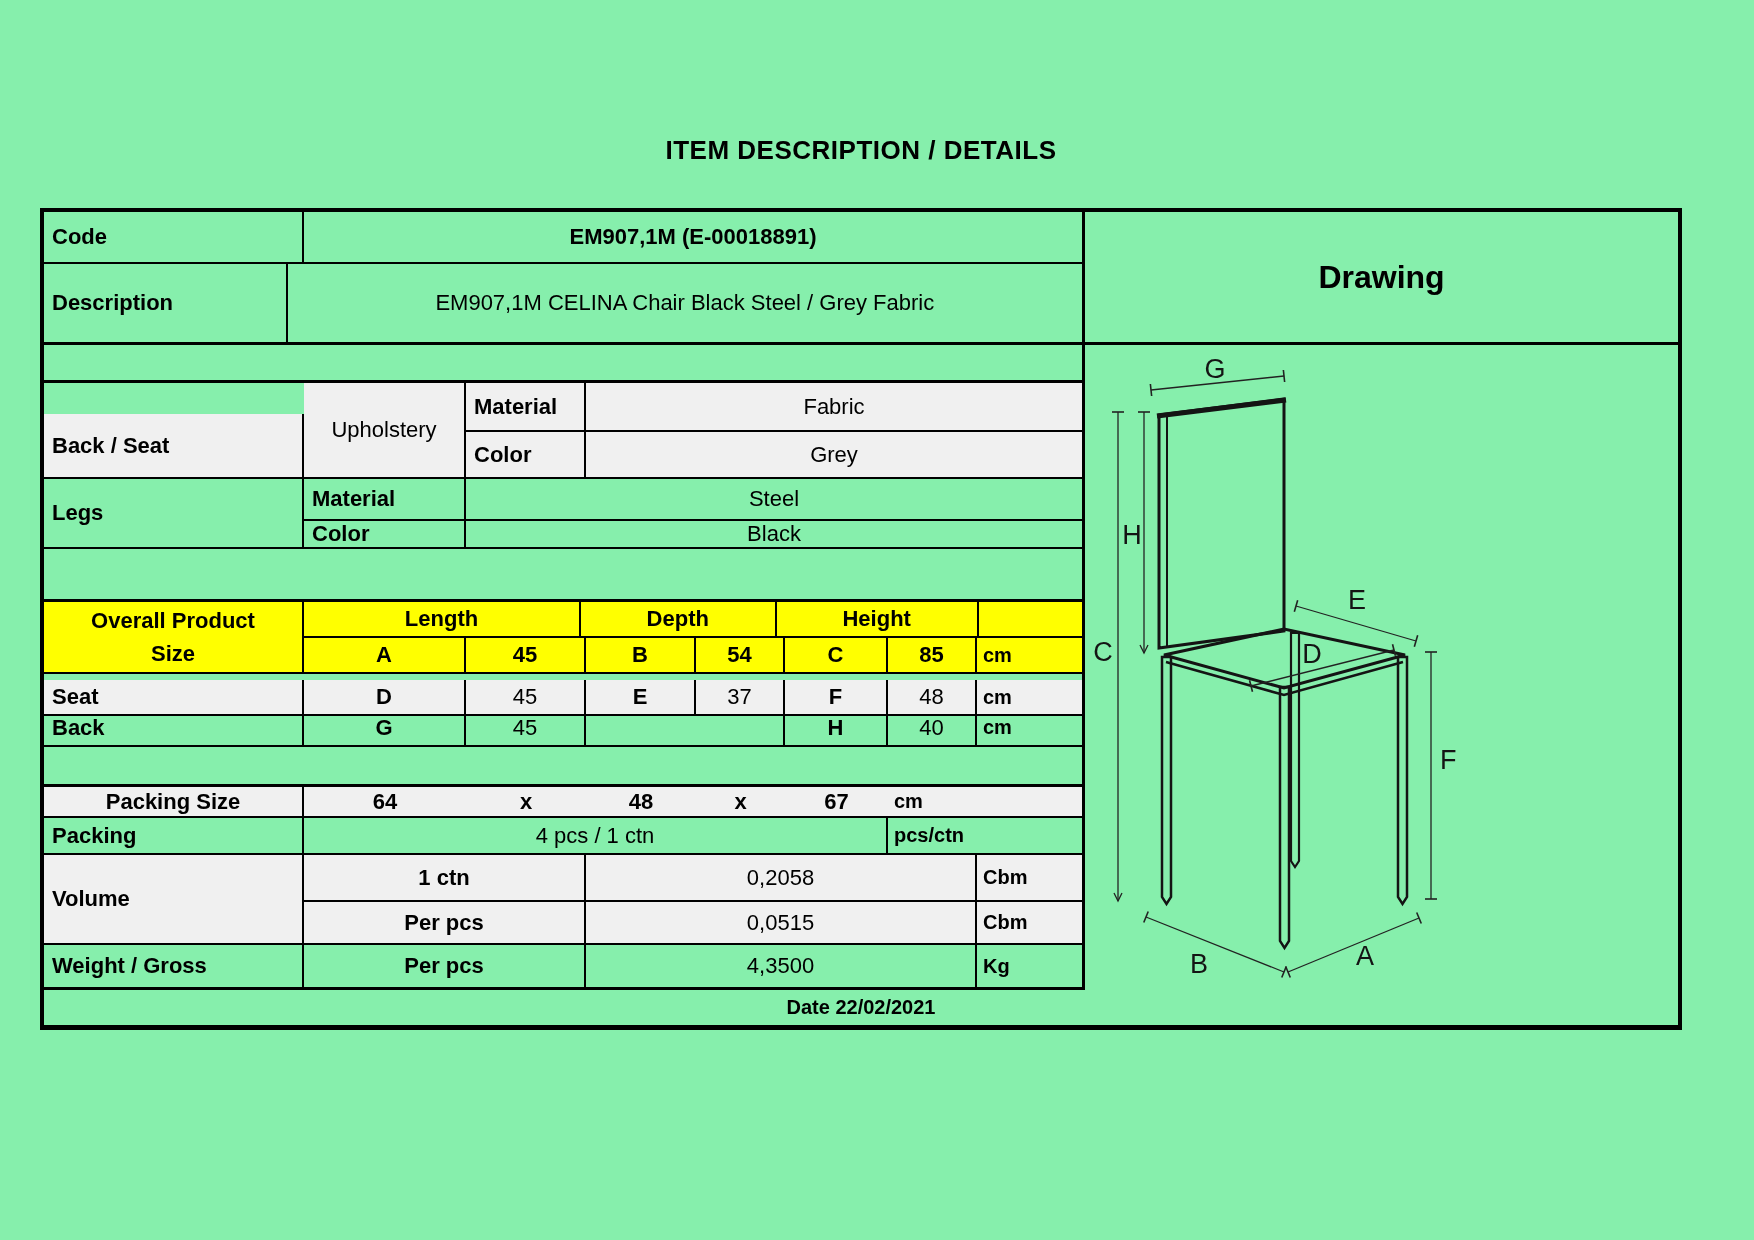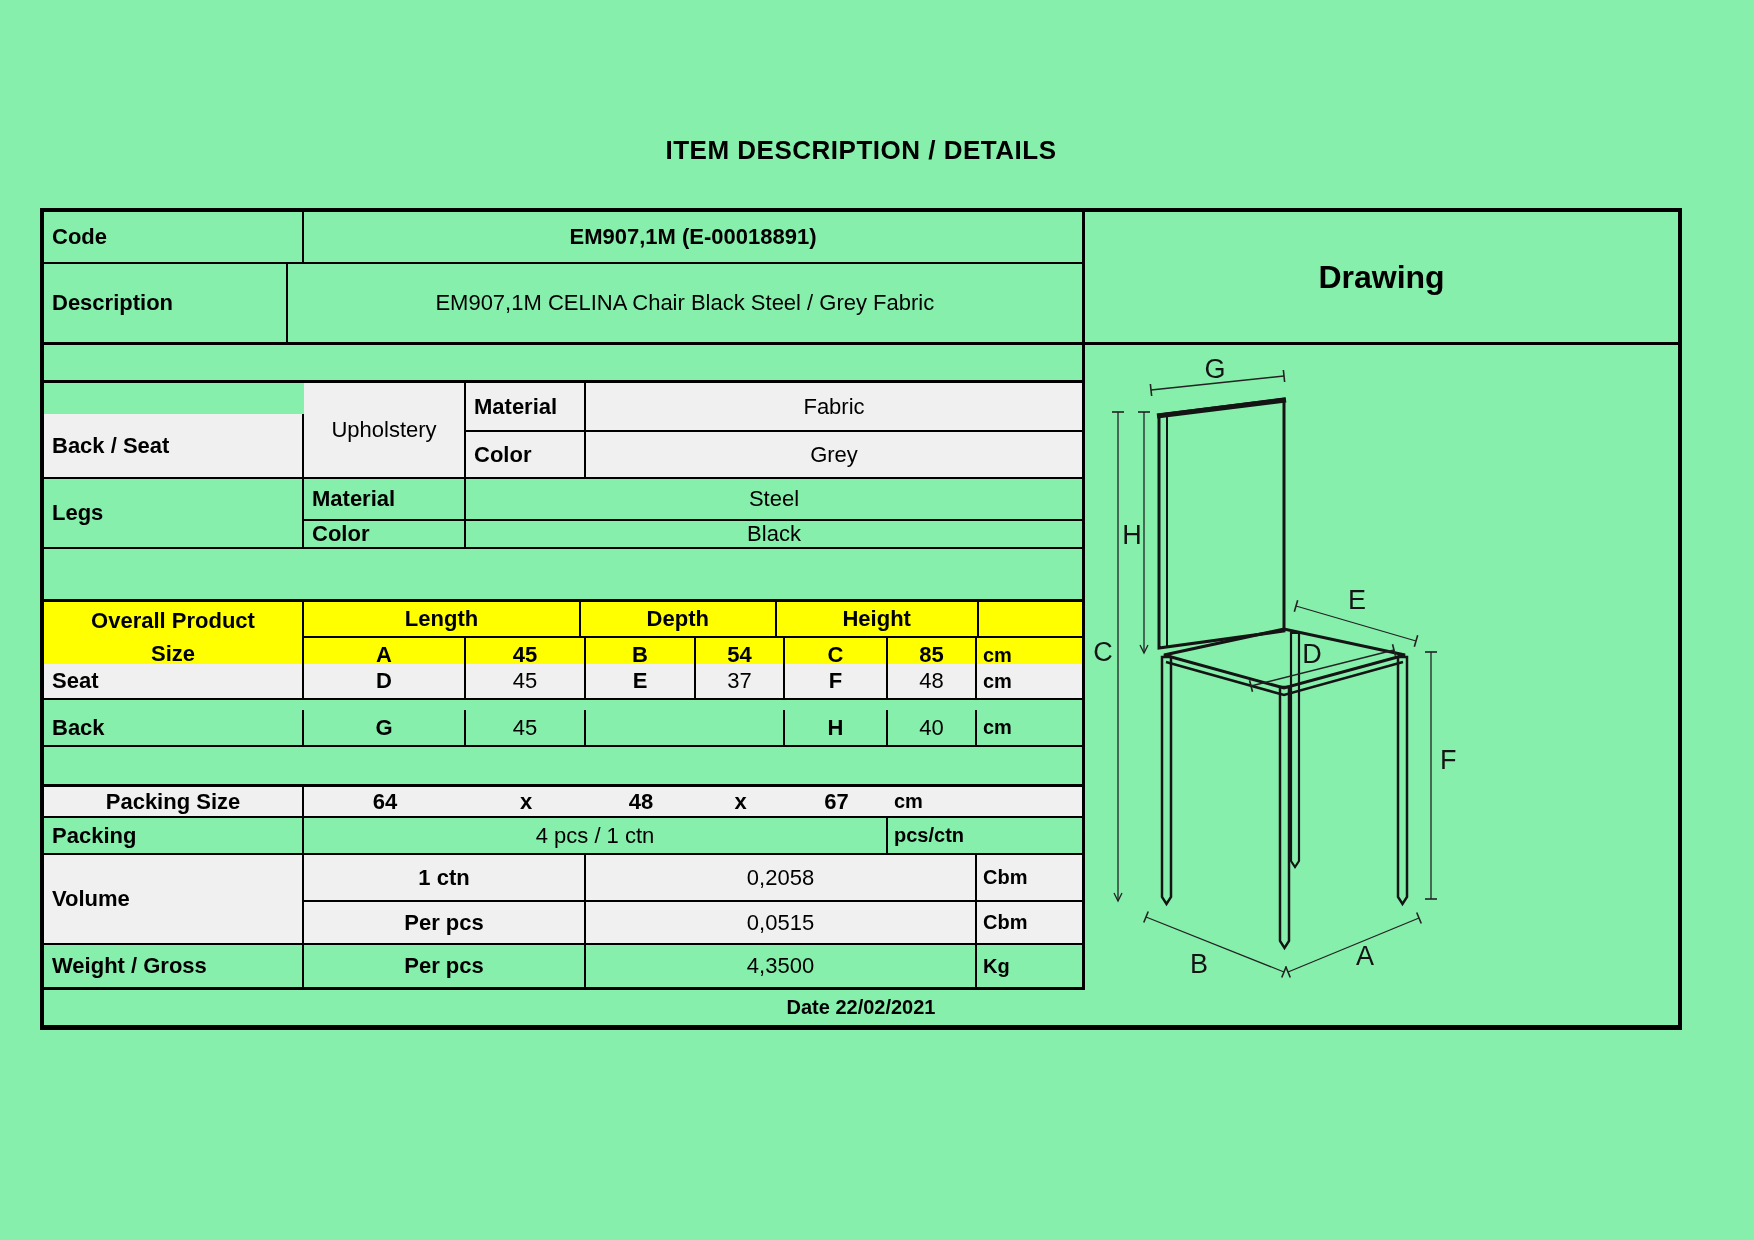--- a/index.html
+++ b/index.html
@@ -113,21 +113,21 @@
             <div class="c ctr b yel" style="width:120px;">45</div>
             <div class="c ctr b yel" style="width:110px;">B</div>
             <div class="c ctr b yel" style="width:89px;">54</div>
             <div class="c ctr b yel" style="width:103px;">C</div>
             <div class="c ctr b yel" style="width:89px;">85</div>
             <div class="c yel unit nb" style="width:105px;">cm</div>
           </div>
         </div>
       </div>
 
-      <div class="row" style="top:452px;height:36px;">
+      <div class="row" style="top:468px;height:36px;">
         <div class="c lft b grey" style="width:260px;">Seat</div>
         <div class="c ctr b grey" style="width:162px;">D</div>
         <div class="c ctr grey" style="width:120px;">45</div>
         <div class="c ctr b grey" style="width:110px;">E</div>
         <div class="c ctr grey" style="width:89px;">37</div>
         <div class="c ctr b grey" style="width:103px;">F</div>
         <div class="c ctr grey" style="width:89px;">48</div>
         <div class="c grey unit nb" style="width:105px;">cm</div>
       </div>
 

